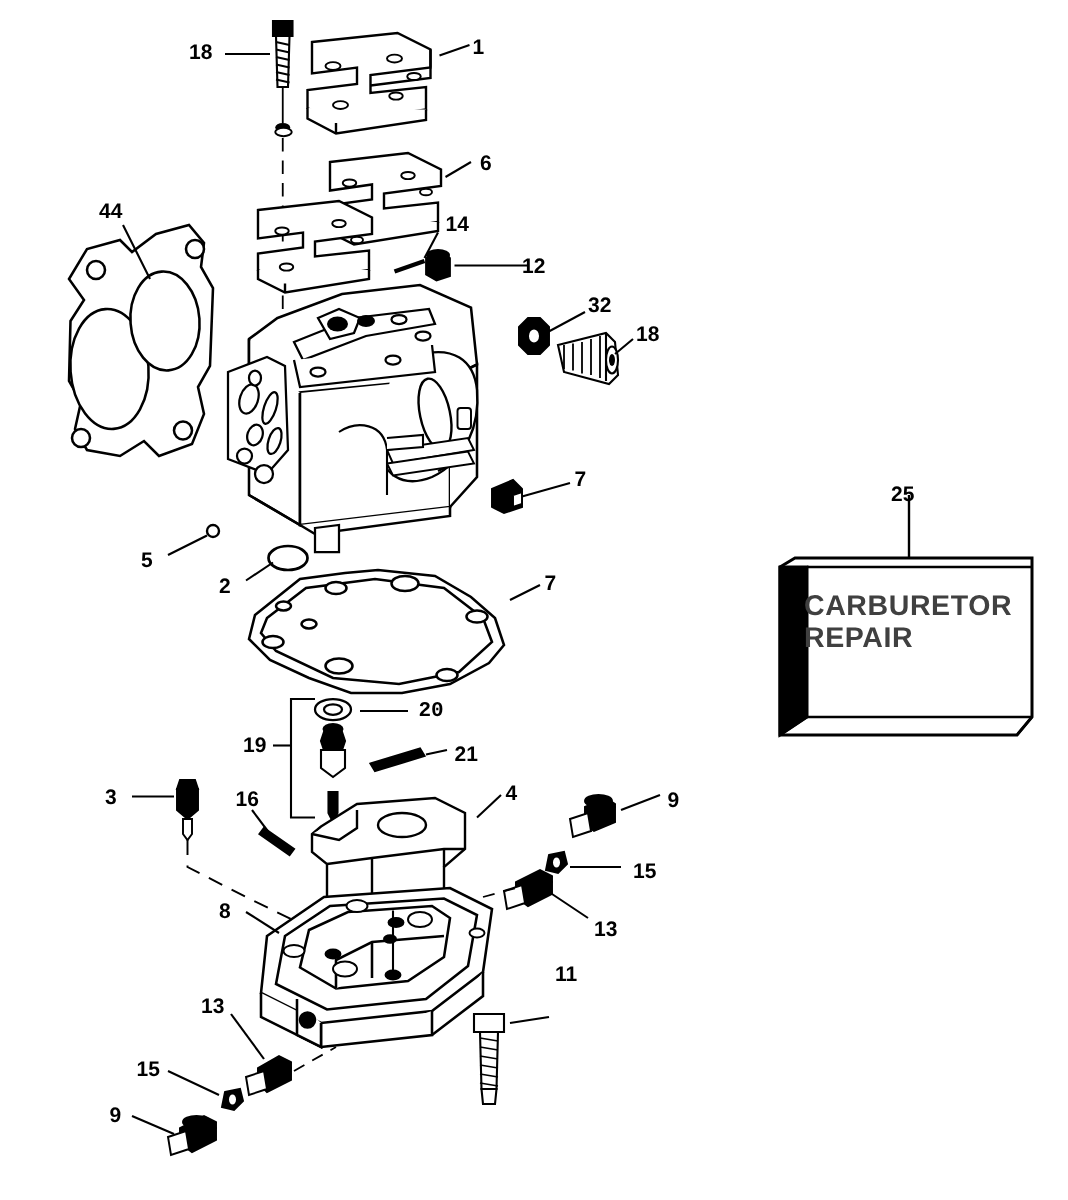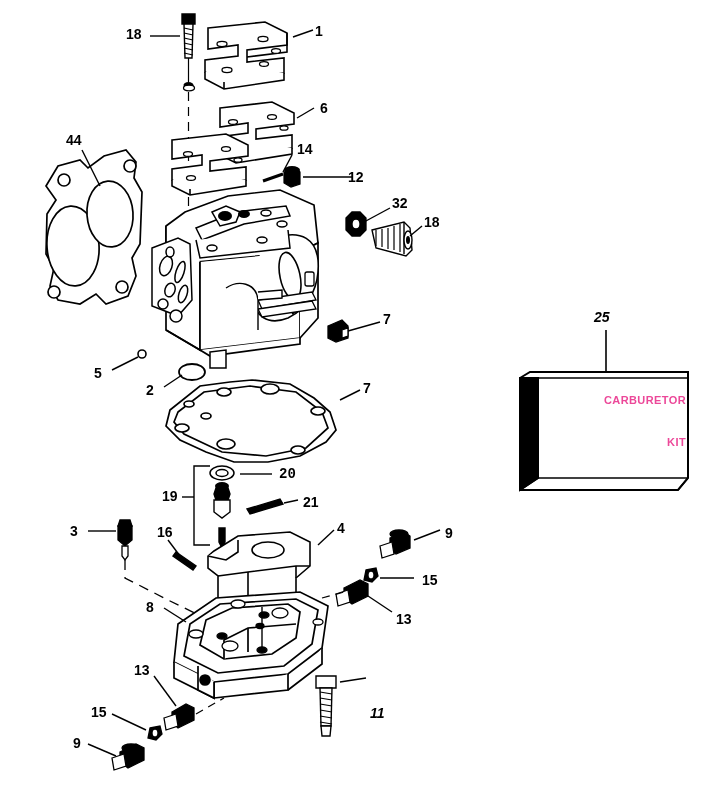--- a/index.html
+++ b/index.html
@@ -12,24 +12,24 @@
     font-weight:bold;
     font-size:14px;
     color:#000;
     line-height:1;
     white-space:nowrap;
   }
   .kit-text{
     position:absolute;
     font-family:"Liberation Sans",sans-serif;
     font-weight:bold;
-    font-size:11px;
+    font-size:19px;
     letter-spacing:0.4px;
-    color:#ec4899;
-    text-align:right;
+    color:#404040;
+    text-align:left;
     white-space:nowrap;
   }
 </style>
 </head>
 <body>
 
 <div id="stage">
 
   <svg id="art" viewBox="0 0 712 800" xmlns="http://www.w3.org/2000/svg">
 
@@ -338,45 +338,45 @@
       <path d="M538 378 L688 378" stroke-width="1.6"></path>
       <path d="M538 478 L688 478" stroke-width="1.6"></path>
       <path d="M538 478 L520 490" stroke-width="1.6"></path>
       <path d="M678 490 L688 478" stroke-width="1.6"></path>
     </g>
     <line x1="606" y1="330" x2="606" y2="372" stroke="#000" stroke-width="1.6"></line>
 
   </svg>
 
   <div class="kit-text" style="left:536px;top:394px;width:150px;">CARBURETOR</div>
-  <div class="kit-text" style="left:536px;top:436px;width:150px;">KIT</div>
+  <div class="kit-text" style="left:536px;top:415px;width:150px;">REPAIR</div>
 
   <div id="callout-layer">
       <div class="callout" style="left: 126px; top: 27px;">18</div>
       <div class="callout" style="left: 315px; top: 24px;">1</div>
       <div class="callout" style="left: 320px; top: 101px;">6</div>
       <div class="callout" style="left: 66px; top: 133px;">44</div>
       <div class="callout" style="left: 297px; top: 142px;">14</div>
       <div class="callout" style="left: 348px; top: 170px;">12</div>
       <div class="callout" style="left: 392px; top: 196px;">32</div>
       <div class="callout" style="left: 424px; top: 215px;">18</div>
-      <div class="callout" style="left: 594px; top: 310px; font-style: italic;">25</div>
+      <div class="callout" style="left: 594px; top: 322px;">25</div>
       <div class="callout" style="left: 383px; top: 312px;">7</div>
       <div class="callout" style="left: 94px; top: 366px;">5</div>
       <div class="callout" style="left: 146px; top: 383px;">2</div>
       <div class="callout" style="left: 363px; top: 381px;">7</div>
       <div class="callout" style="left: 279px; top: 467px; font-family: Liberation Mono, monospace;">20</div>
       <div class="callout" style="left: 162px; top: 489px;">19</div>
       <div class="callout" style="left: 303px; top: 495px; text-align: right;">21</div>
       <div class="callout" style="left: 70px; top: 524px;">3</div>
       <div class="callout" style="left: 157px; top: 525px; text-align: right;">16</div>
       <div class="callout" style="left: 337px; top: 521px;">4</div>
       <div class="callout" style="left: 445px; top: 526px;">9</div>
       <div class="callout" style="left: 422px; top: 573px;">15</div>
       <div class="callout" style="left: 146px; top: 600px;">8</div>
       <div class="callout" style="left: 396px; top: 612px;">13</div>
       <div class="callout" style="left: 134px; top: 663px;">13</div>
-      <div class="callout" style="left: 370px; top: 706px; font-style: italic;">11</div>
+      <div class="callout" style="left: 370px; top: 642px;">11</div>
       <div class="callout" style="left: 91px; top: 705px;">15</div>
       <div class="callout" style="left: 73px; top: 736px;">9</div>
     </div>
 
 </div>
 
 </body></html>

